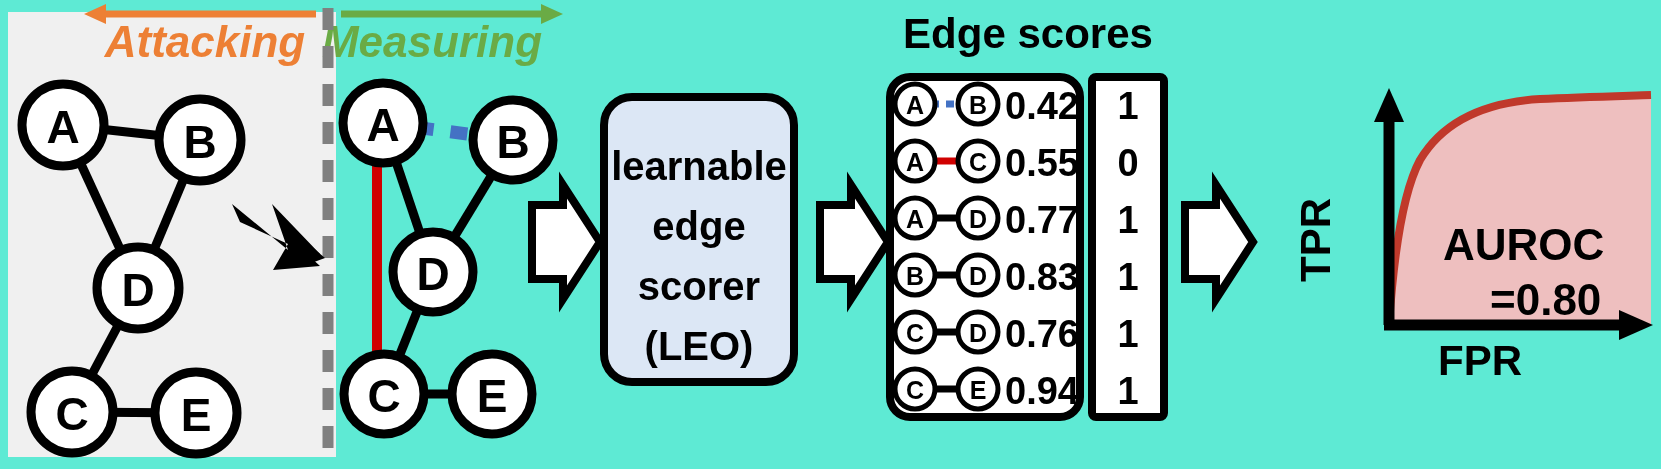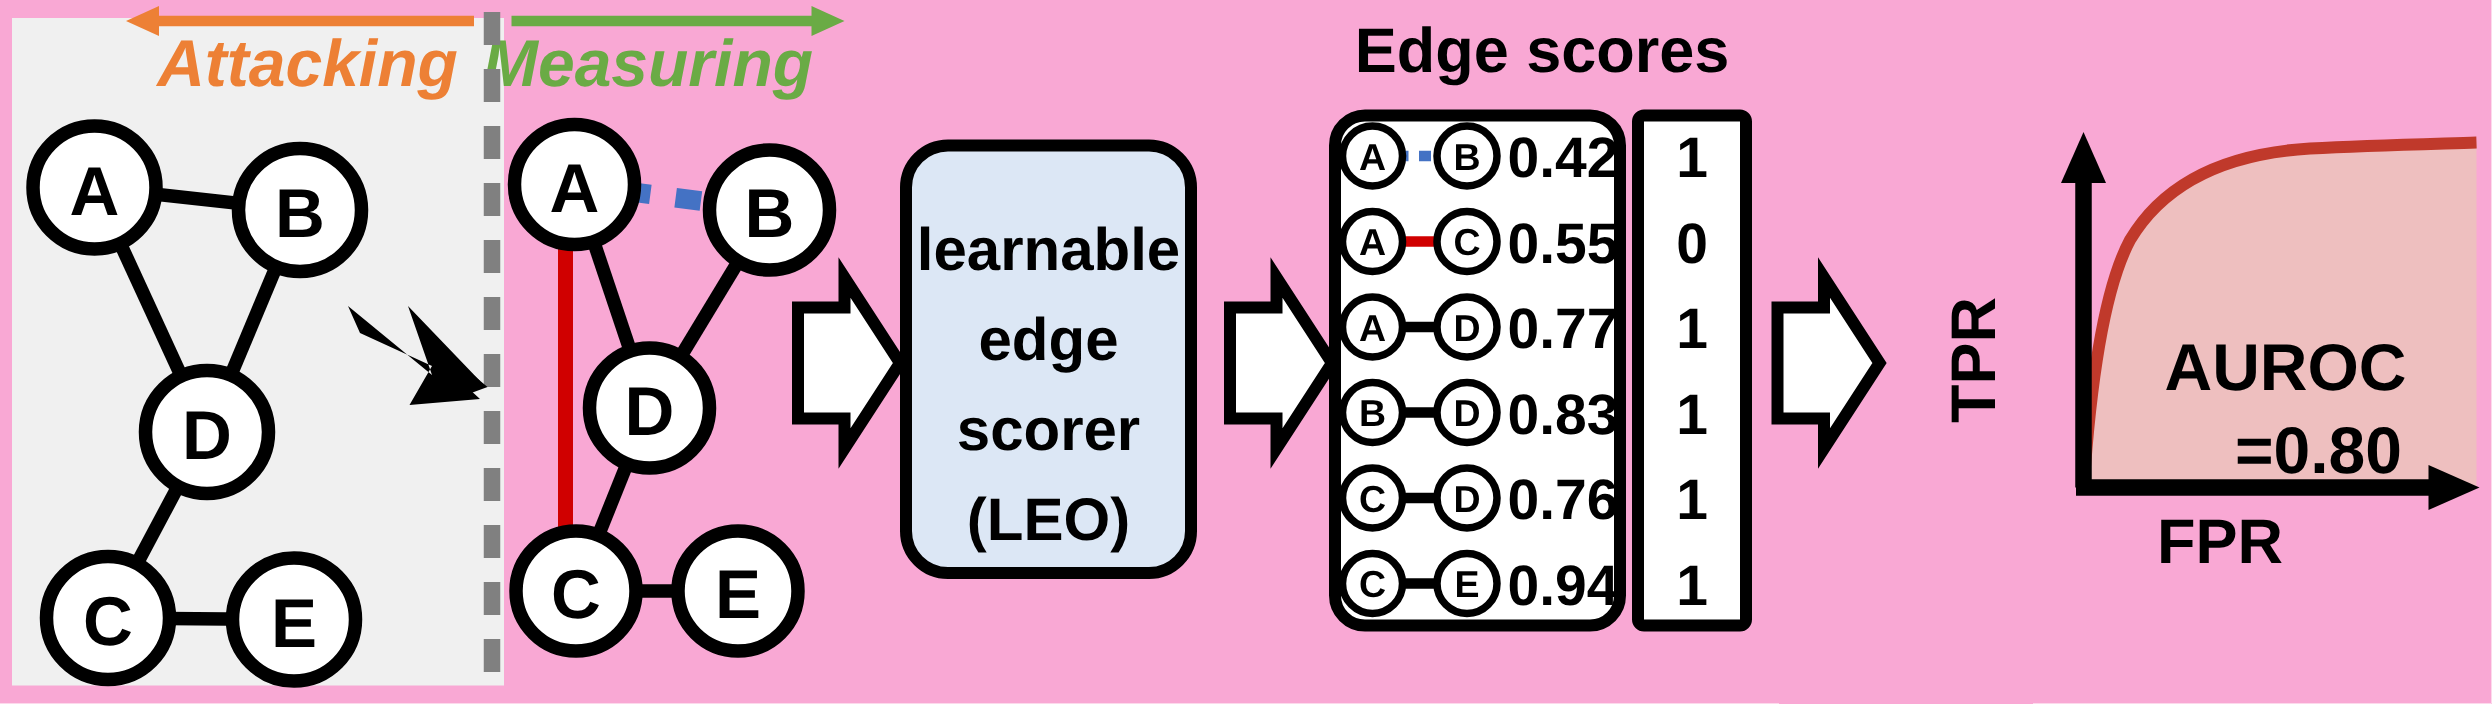--- a/index.html
+++ b/index.html
@@ -7,21 +7,21 @@
     padding: 0;
     background: #ffffff;
   }
   body {
     font-family: "Liberation Sans", sans-serif;
   }
   #figure {
     position: relative;
     width: 1661px;
     height: 469px;
-    background: #f9a8d4;
+    background: #5eead4;
     overflow: hidden;
   }
   #figure svg.layer {
     position: absolute;
     top: 0;
     left: 0;
     width: 1661px;
     height: 469px;
   }
   text { font-family: "Liberation Sans", sans-serif; }

